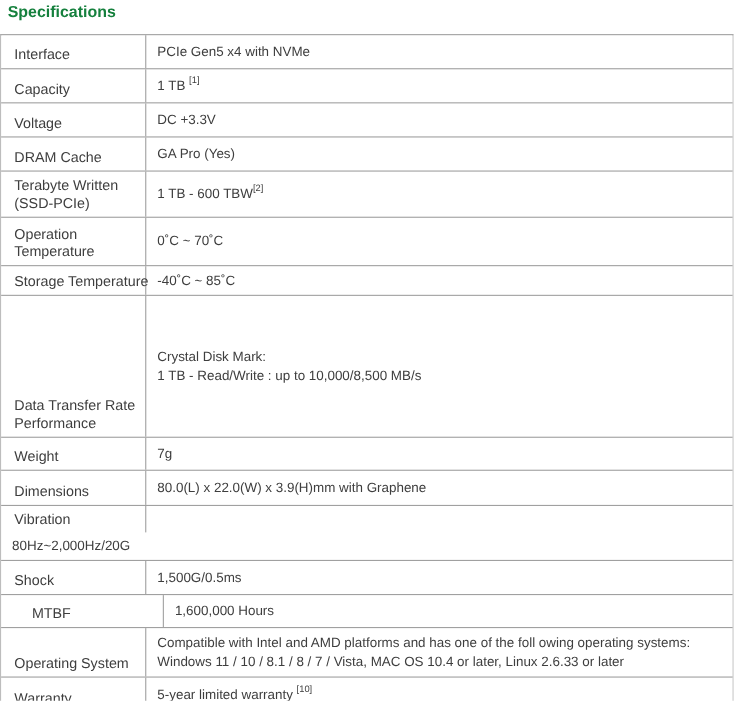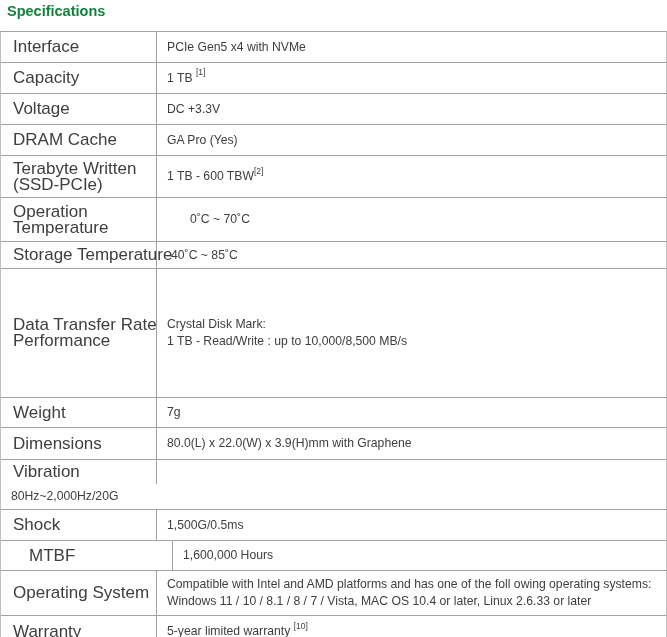--- a/index.html
+++ b/index.html
@@ -33,28 +33,28 @@
     border-right: 1px solid #bdbdbd;
     color: #3e3e3e;
   }
   .spec-row {
     display: flex;
     align-items: stretch;
     border-bottom: 1px solid #a0a0a0;
     box-sizing: border-box;
   }
   .label-cell {
-    width: 156px;
+    width: 132px;
     box-sizing: border-box;
     border-right: 1px solid #a0a0a0;
     padding: 4px 6px 4px 12px;
     display: flex;
     flex-direction: column;
-    justify-content: center;
-    font-size: 17px;
+    justify-content: flex-end;
+    font-size: 13px;
     line-height: 16px;
   }
   .value-cell {
     flex: 1;
     box-sizing: border-box;
     padding: 4px 8px 4px 10px;
     display: flex;
     flex-direction: column;
     justify-content: center;
     font-size: 12.2px;
@@ -111,21 +111,21 @@
       </div>
       <div class="spec-row" style="min-height: 42px;">
         <div class="label-cell">
           <div class="label-line">Terabyte Written</div>
           <div class="label-line">(SSD-PCIe)</div>
         </div>
         <div class="value-cell">
           <div class="value-line"><span>1 TB - 600 TBW</span><sup class="footnote">[2]</sup></div>
         </div>
       </div>
-      <div class="spec-row" style="min-height: 44px; gap: 23px;">
+      <div class="spec-row" style="min-height: 44px;">
         <div class="label-cell">
           <div class="label-line">Operation</div>
           <div class="label-line">Temperature</div>
         </div>
         <div class="value-cell">
           <div class="value-line"><span>0˚C ~ 70˚C</span></div>
         </div>
       </div>
       <div class="spec-row" style="min-height: 27px;">
         <div class="label-cell">

